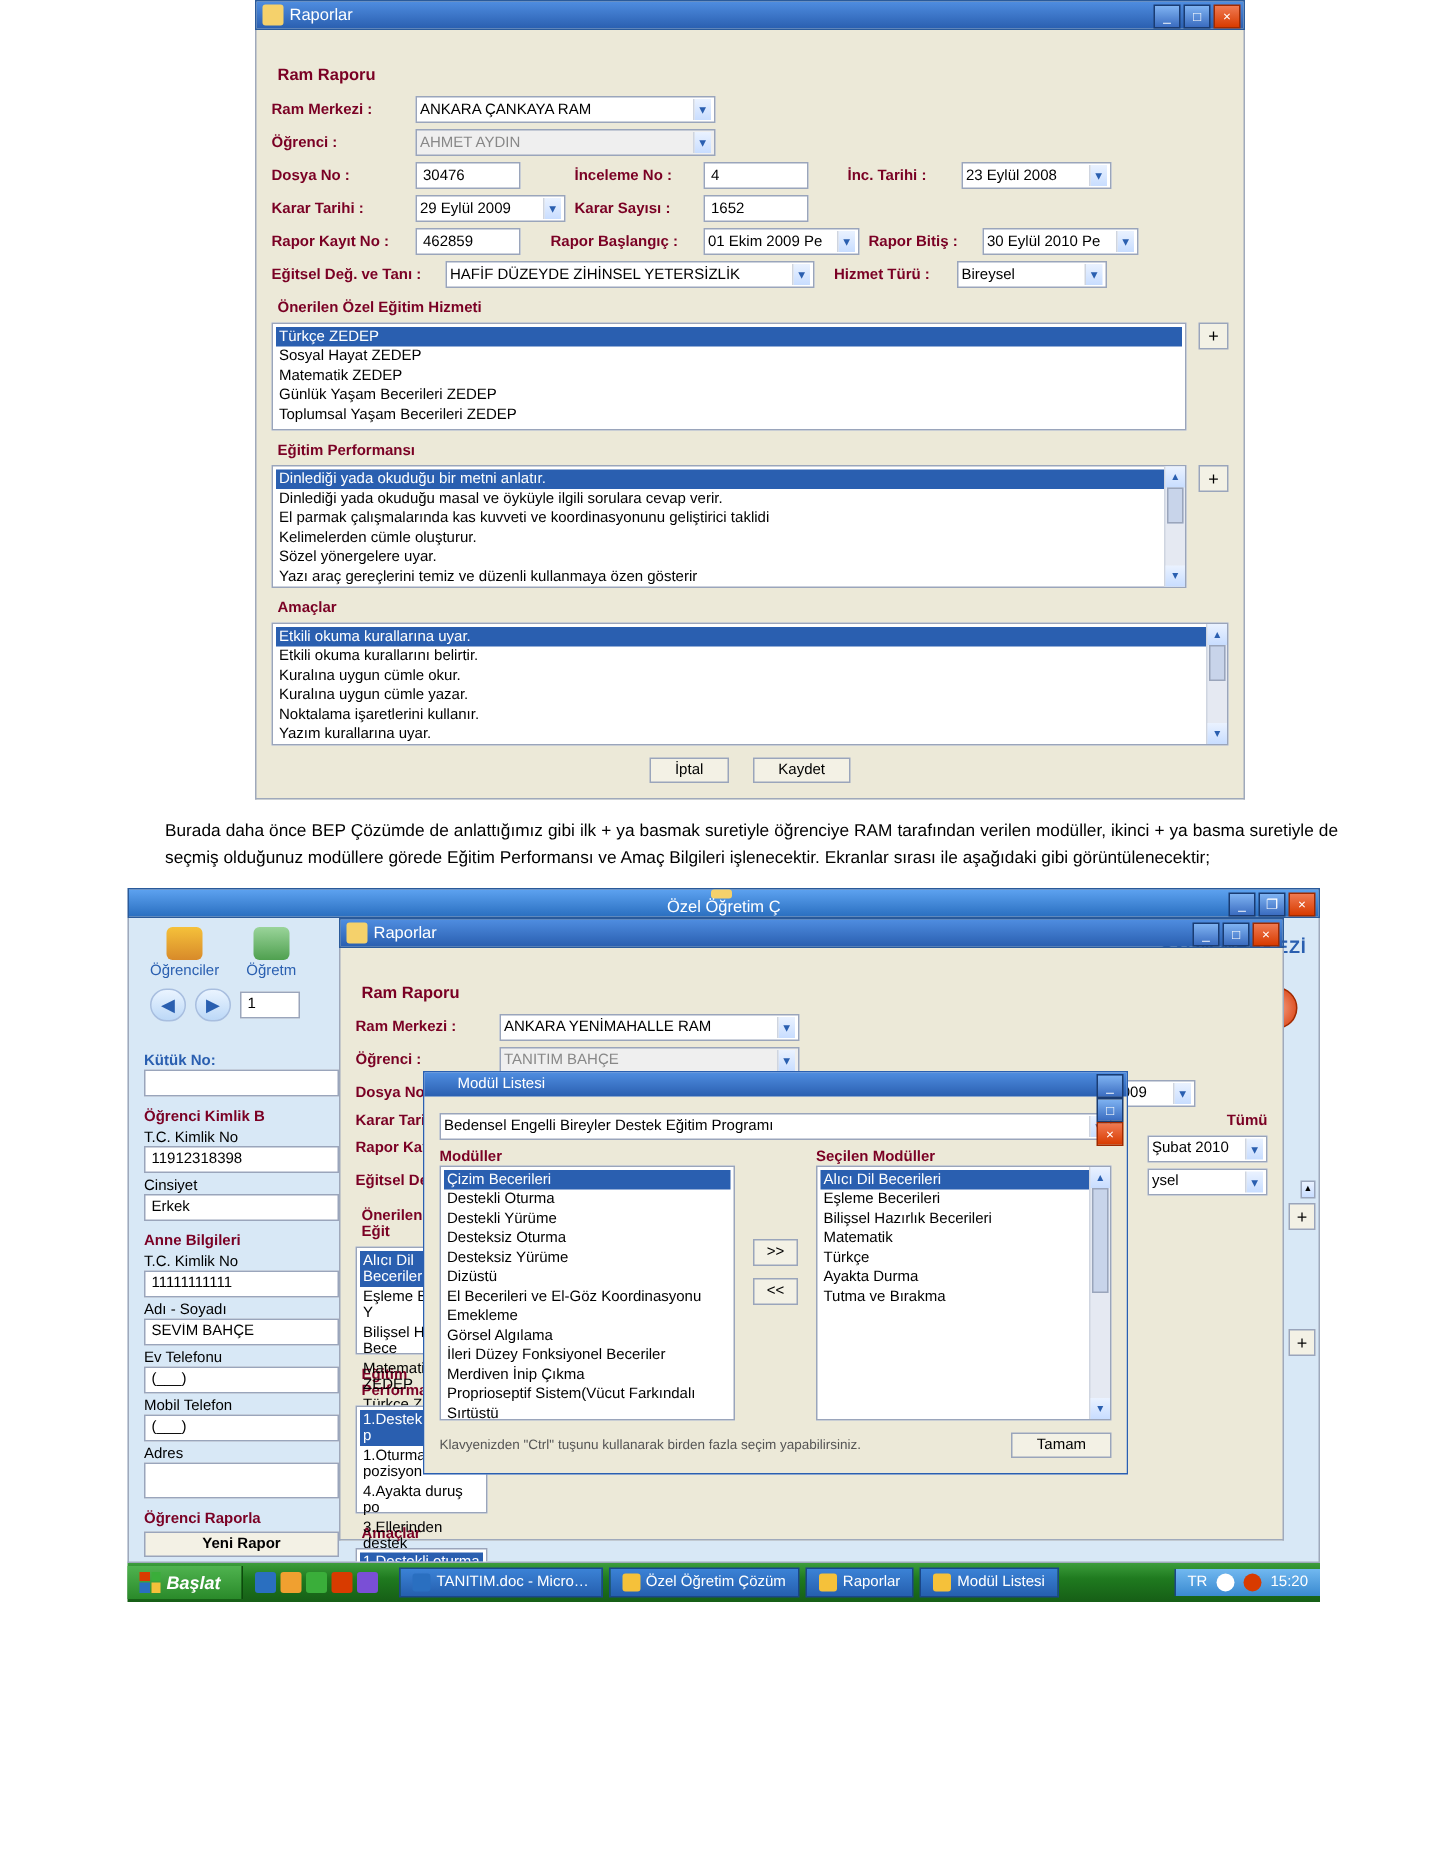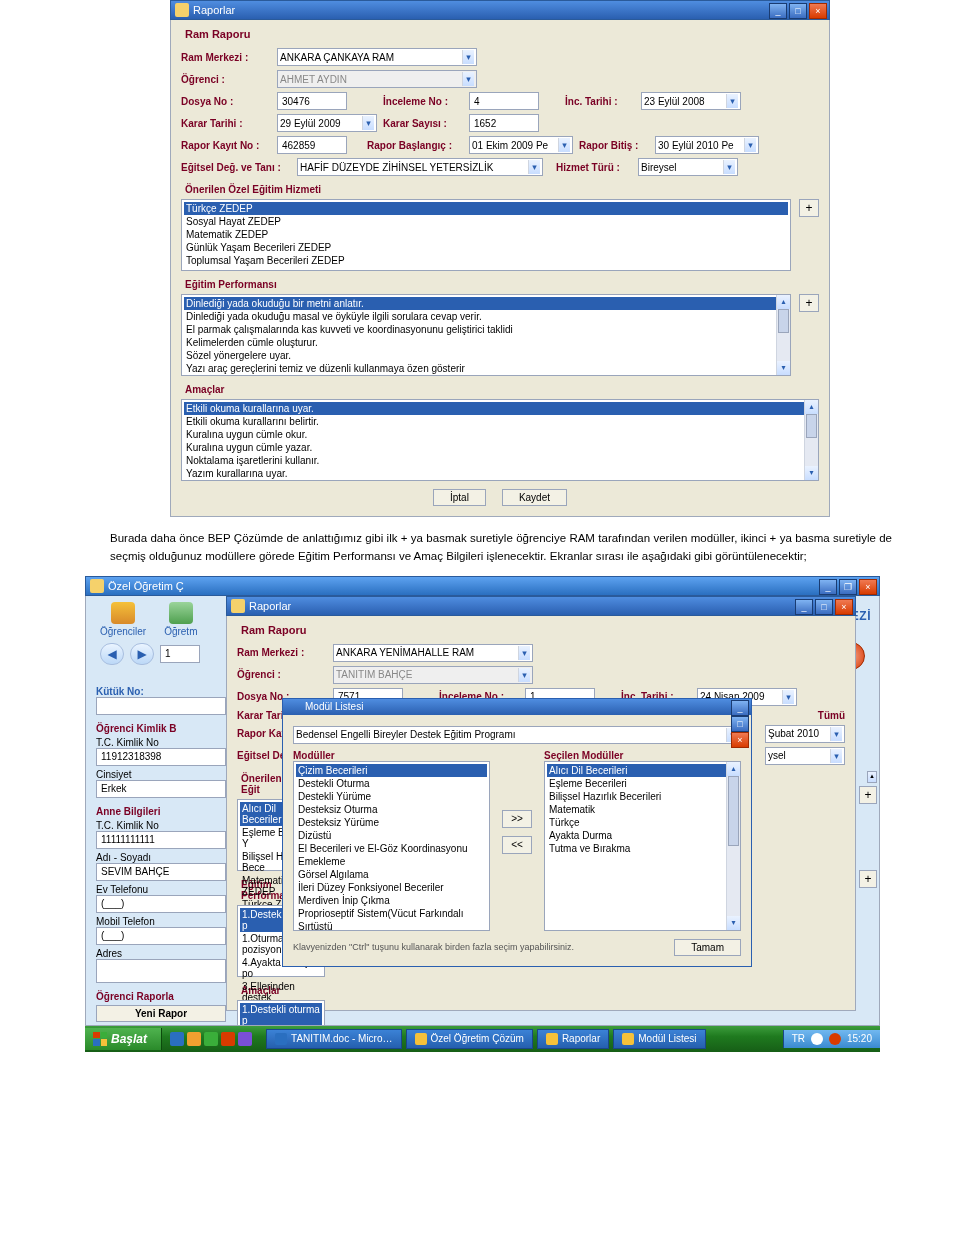--- a/index.html
+++ b/index.html
@@ -6,21 +6,21 @@
   body { font-family: Tahoma, Arial, sans-serif; background: #fff; width: 960px; margin: 0 auto; }
   .page { padding: 0; }
   .scr { margin: 0 auto; position: relative; }
   .scr1 { width: 660px; margin-left: 170px; }
   .scr2 { width: 795px; margin-left: 85px; }
   .winbar { display:flex; align-items:center; justify-content:flex-start; height:20px; padding:0 4px; font-size:11px; color:#fff; border:1px solid #2a5a9a; position:relative; background: linear-gradient(#4f8de0,#2a5fb0); }
   .winbar .icon { width:14px; height:14px; background:#f5d16b; border-radius:2px; margin-right:4px; }
   .winbar .wbtns { position:absolute; right:2px; top:2px; display:flex; gap:2px; }
   .wbtn { width:18px; height:16px; border:1px solid #1a3c72; font-size:9px; line-height:14px; text-align:center; background:linear-gradient(#7fb3f2,#3a6cc0); color:#fff; }
   .wbtn.close { background: linear-gradient(#f07a52,#d83b00); border-color:#a02a00; }
-  .winbody { background:#ece9d8; border:1px solid #9fa9bb; border-top:none; padding:8px 10px 10px; font-size:10px; }
+  .winbody { background:#ece9d8; border:1px solid #9fa9bb; border-top:none; padding:24px 10px 10px; font-size:10px; }
   .legend { color:#7a0024; font-weight:bold; font-size:11px; padding:0 4px 4px; }
   .row { display:flex; align-items:center; margin:4px 0; gap:6px; flex-wrap:wrap; }
   .lbl { color:#7a0024; font-weight:bold; font-size:10px; min-width:90px; }
   .inp { border:1px solid #9aa5bb; background:#fff; height:18px; font-size:10px; padding:0 4px; }
   .sel { border:1px solid #9aa5bb; background:#fff; height:18px; font-size:10px; padding:0 2px; display:inline-flex; align-items:center; justify-content:space-between; }
   .sel .caret { width:12px; height:14px; border-left:1px solid #cfd5e0; text-align:center; margin-left:4px; color:#2a5fb0; font-size:9px; line-height:14px; background:linear-gradient(#eaf2ff,#c8ddff); }
   .sect { margin-top:8px; }
   .listbox { background:#fff; border:1px solid #9aa5bb; font-size:10px; padding:2px; position:relative; }
   .listbox .hl { background:#2a5fb0; color:#fff; padding:1px 2px; }
   .listbox .li { padding:1px 2px; }
@@ -29,21 +29,21 @@
   .btns { display:flex; justify-content:center; gap:16px; margin-top:8px; }
   .btn { border:1px solid #9aa5bb; background:#f3f1e5; padding:2px 16px; font-size:10px; }
   .scrollv { position:absolute; right:0; top:0; bottom:0; width:14px; background:#e5e9f2; border-left:1px solid #cfd5e0; }
   .scrollv .thumb { position:absolute; left:1px; right:1px; top:14px; height:24px; background:#c8d4ea; border:1px solid #9aa5bb; }
   .scrollv .arr { position:absolute; left:0; right:0; height:14px; text-align:center; font-size:8px; line-height:14px; color:#2a5fb0; background:linear-gradient(#eaf2ff,#c8ddff); }
   .scrollv .arr.up { top:0; }
   .scrollv .arr.dn { bottom:0; }
   .paratext { font-family: Verdana, Tahoma, sans-serif; font-size:11.5px; line-height:1.6; padding:12px 68px 10px 110px; text-align:justify; }
 
   
-  .scr2 .outerbar { background: linear-gradient(#5da2f0,#2a6fc0); }
+  .scr2 .outerbar { background: linear-gradient(#5da2f0,#2a6fc0); flex-direction: column; }
   .scr2 .inner { position:relative; }
   .appbg { background:#d8e8f6; border:1px solid #9fa9bb; border-top:none; height:430px; position:relative; overflow:hidden; }
   .toolbar { display:flex; align-items:center; gap:18px; padding:6px 14px 0; font-size:10px; color:#2a5fb0; }
   .tb { text-align:center; }
   .tbicon { width:24px; height:22px; margin:0 auto 2px; border-radius:4px; }
   .navrow { display:flex; align-items:center; gap:6px; padding:6px 14px; }
   .navbtn { width:24px; height:22px; border:1px solid #a8bedf; border-radius:11px; background:linear-gradient(#eaf4ff,#bcd8f7); text-align:center; font-size:12px; line-height:20px; color:#2a5fb0; }
   .sidepanel { position:absolute; left:10px; top:90px; width:130px; font-size:10px; }
   .sidepanel .grp { margin-bottom:8px; }
   .sidepanel .glg { color:#7a0024; font-weight:bold; font-size:10px; margin-bottom:3px; }

